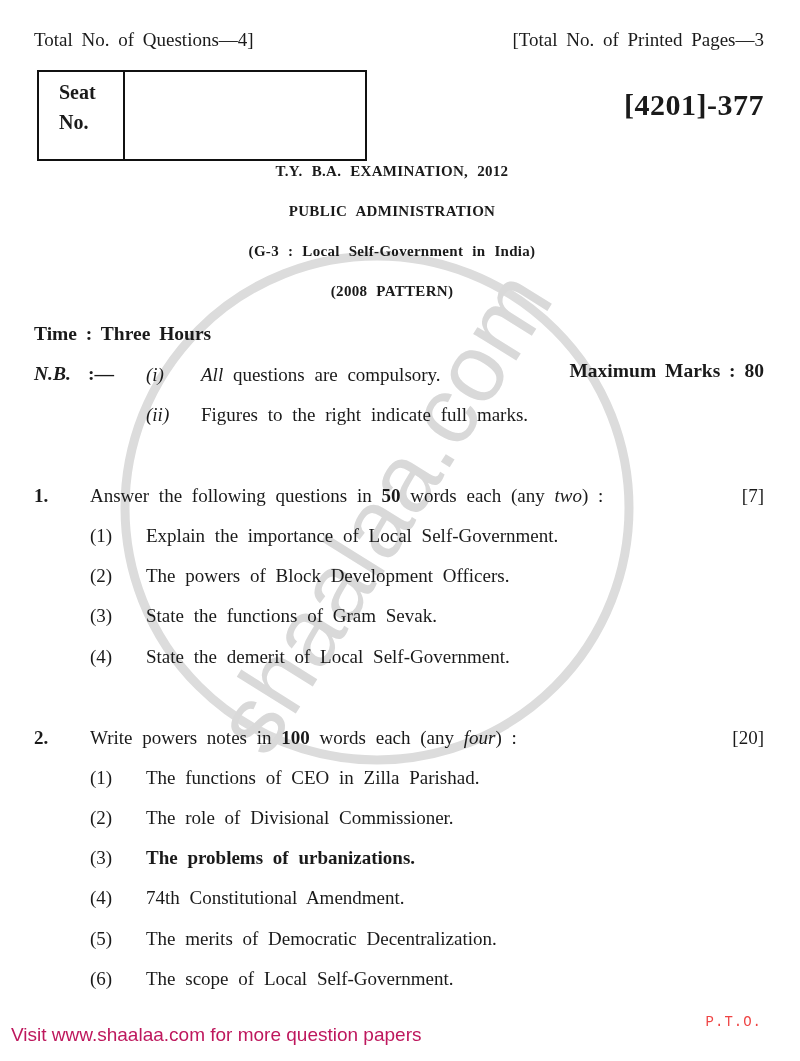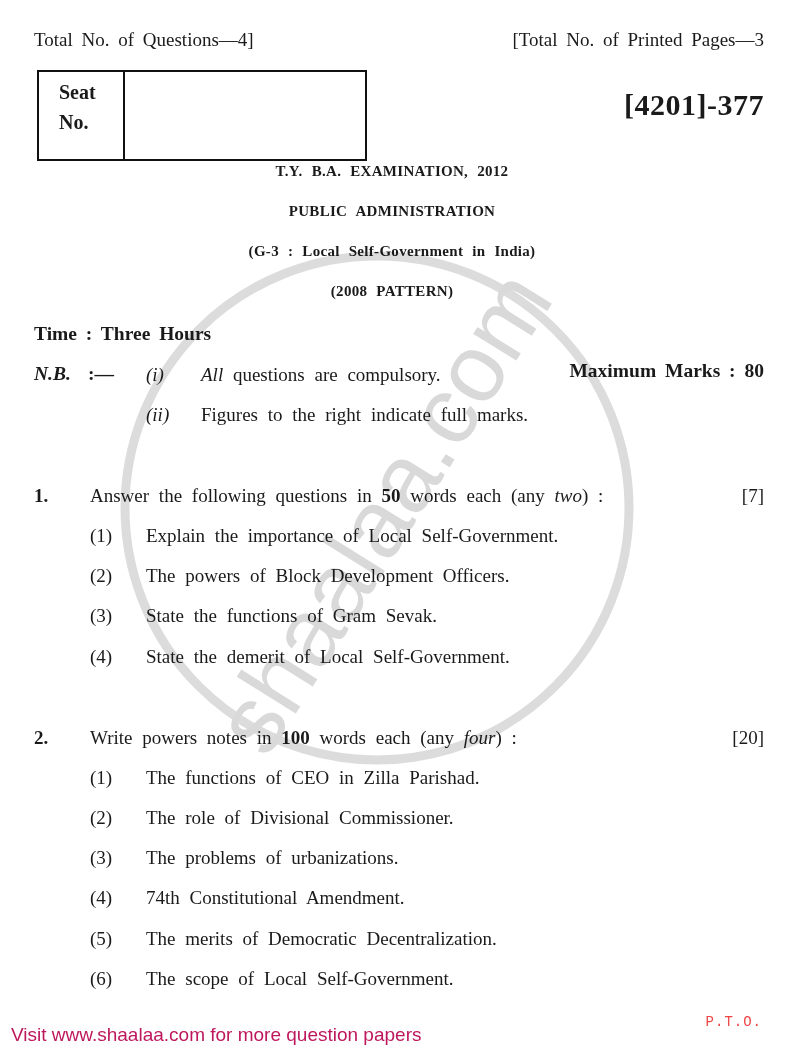--- a/index.html
+++ b/index.html
@@ -177,21 +177,21 @@
 <div class="abs serif text-line" style="left:90px; top:727px;"><span>Write powers notes in </span><span class="b">100</span><span> words each (any </span><span class="it">four</span><span>) :</span></div>
 <div class="abs serif marks" style="top:727px;">[20]</div>
 
 <div class="abs serif num" style="left:90px; top:767px;">(1)</div>
 <div class="abs serif text-line" style="left:146px; top:767px;">The functions of CEO in Zilla Parishad.</div>
 
 <div class="abs serif num" style="left:90px; top:807px;">(2)</div>
 <div class="abs serif text-line" style="left:146px; top:807px;">The role of Divisional  Commissioner.</div>
 
 <div class="abs serif num" style="left:90px; top:847px;">(3)</div>
-<div class="abs serif text-line" style="left:146px; top:847px;">The problems of urbanizations.</div>
+<div class="abs serif text-line" style="left:146px; top:847px;font-weight:bold;">The problems of urbanizations.</div>
 
 <div class="abs serif num" style="left:90px; top:887px;">(4)</div>
 <div class="abs serif text-line" style="left:146px; top:887px;">74th  Constitutional Amendment.</div>
 
 <div class="abs serif num" style="left:90px; top:928px;">(5)</div>
 <div class="abs serif text-line" style="left:146px; top:928px;">The merits of Democratic Decentralization.</div>
 
 <div class="abs serif num" style="left:90px; top:968px;">(6)</div>
 <div class="abs serif text-line" style="left:146px; top:968px;">The scope of Local Self-Government.</div>
 

